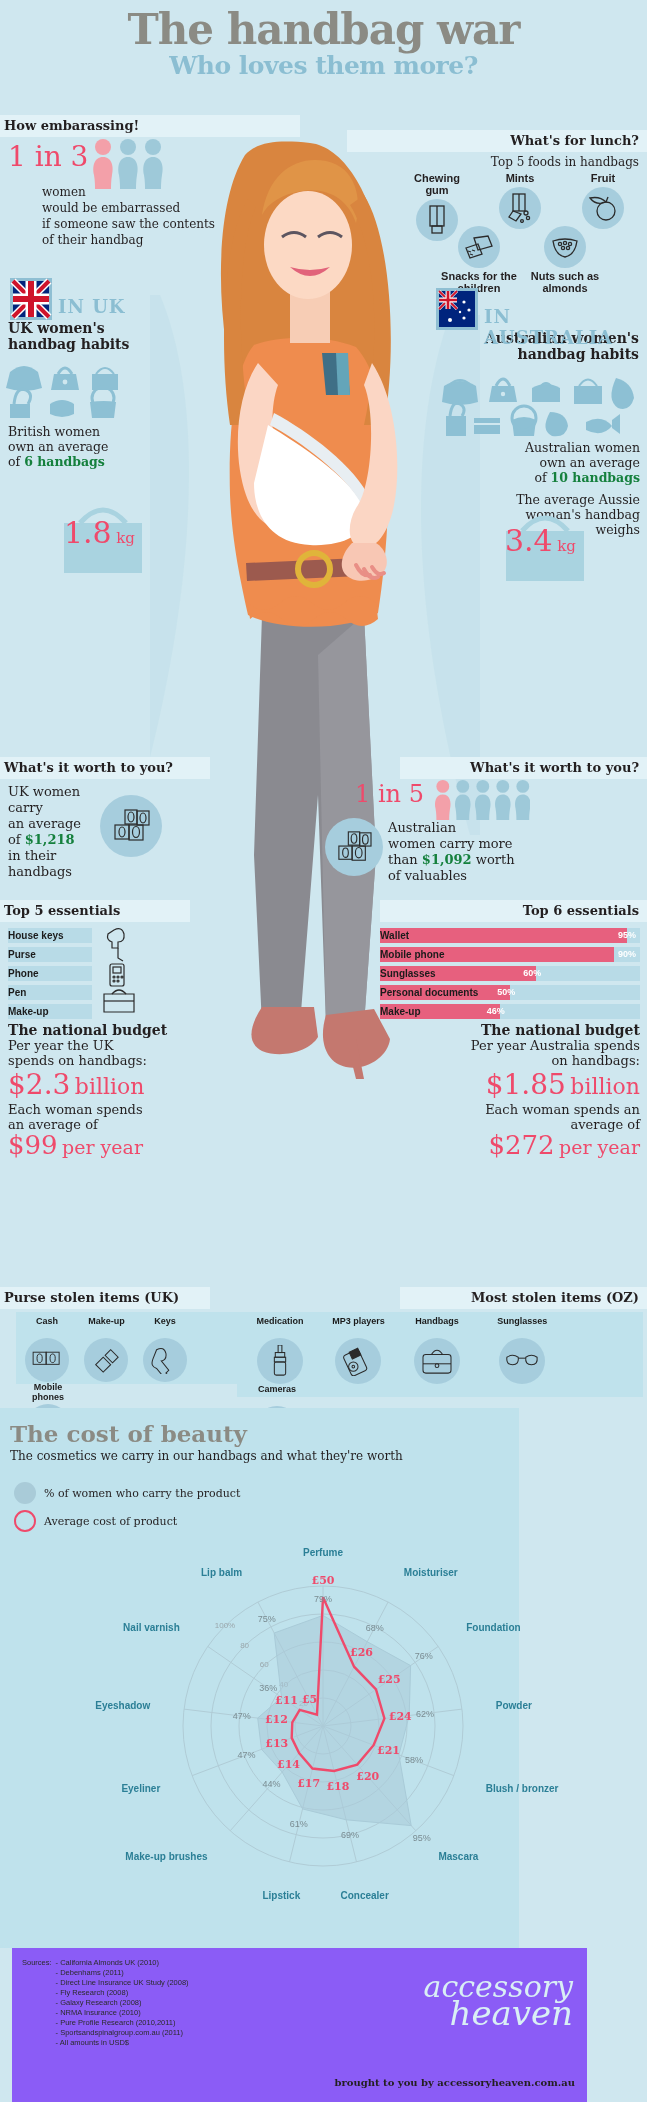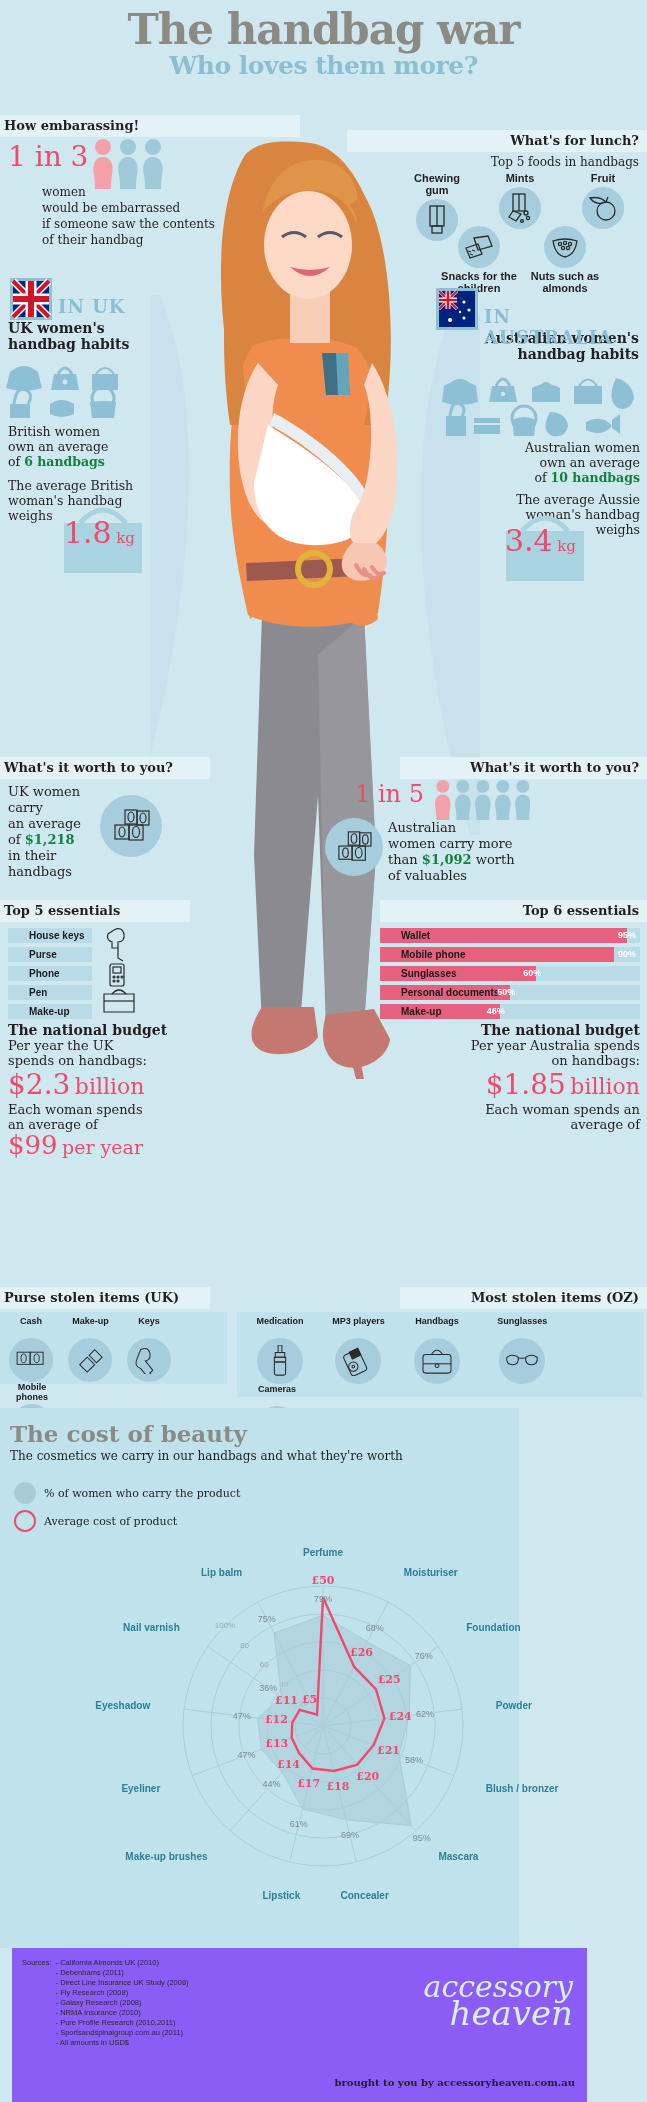--- a/index.html
+++ b/index.html
@@ -44,21 +44,21 @@
   #woman{position:absolute;left:150px;top:95px;width:330px;height:1060px;}
 
   
   .chip{width:42px;height:42px;border-radius:50%;background:#a6cddd;display:flex;align-items:center;justify-content:center;}
   .chip svg{display:block;}
 
   
   .essrow{
     background:#b8dbe7;height:15px;margin-bottom:4px;
     font-family:"Liberation Sans",sans-serif;font-weight:bold;font-size:10px;color:#1b1b1b;
-    line-height:15px;padding-left:21px;
+    line-height:15px;padding-left:0;
   }
   .essrow.oz{background:#b8dbe7;position:relative;}
   .bar{position:absolute;left:0;top:0;height:15px;background:#ef4a6b;opacity:.85;}
   .pct{position:absolute;right:4px;top:0;line-height:15px;font-size:9px;color:#ffffff;font-weight:bold;}
 
   
   .stolen{background:#bfe2ec;padding:4px;}
   .stolen .cell{display:inline-block;text-align:center;vertical-align:top;}
   .stolen .cap{font-family:"Liberation Sans",sans-serif;font-weight:bold;font-size:9px;color:#1b1b1b;line-height:10px;margin-bottom:2px;}
 
@@ -246,21 +246,20 @@
     <path d="M44 46 q 12 -8 24 0 l 0 10 q -12 6 -24 0 Z"></path>
     <path d="M84 44 q 14 -2 26 0 l -2 16 h-22 Z"></path>
       <circle cx="97" cy="40" r="11" fill="none" stroke="#8dc0d4" stroke-width="3"></circle>
   </svg>
 
   <div class="abs body-txt" style="left:8px;top:424px;width:160px;line-height:15px;font-size:12.5px;">
     <div>British women</div>
     <div>own an average</div>
     <div><span>of </span><span class="pinkbold">6 handbags</span></div>
   </div>
-  <div class="abs body-txt" style="left:8px;top:478px;width:150px;line-height:15px;font-size:12.5px;">The average British woman's handbag weighs</div>
   <svg class="abs" style="left:58px;top:505px;" width="90" height="68" viewBox="0 0 90 68" fill="#a9d3e0">
       <path d="M6 18 h78 v50 h-78 Z"></path>
       <path d="M22 18 q 23 -26 46 0" fill="none" stroke="#a9d3e0" stroke-width="5"></path>
     </svg>
   <div class="abs" style="left:64px;top:515px;">
     <span class="big-pink" style="font-size:30px;">1.8</span>
     <span class="big-pink" style="font-size:15px;">kg</span>
   </div>
 
   <svg class="abs" style="left:436px;top:288px;" width="42" height="42" viewBox="0 0 42 42">
@@ -460,29 +459,33 @@
     <span class="big-pink" style="font-size:19px;">per year</span>
   </div>
 
   <div class="abs ttl" style="left:430px;top:1022px;width:210px;text-align:right;font-size:14px;">The national budget</div>
   <div class="abs body-txt" style="left:470px;top:1038px;width:170px;line-height:15px;font-size:13px;text-align:right;">Per year Australia spends on handbags:</div>
   <div class="abs" style="left:420px;top:1068px;width:220px;text-align:right;">
     <span class="big-pink" style="font-size:28px;">$1.85</span>
     <span class="big-pink" style="font-size:22px;">billion</span>
   </div>
   <div class="abs body-txt" style="left:480px;top:1102px;width:160px;line-height:15px;font-size:13px;text-align:right;">Each woman spends an average of</div>
+  <div class="abs" style="left:420px;top:1130px;width:220px;text-align:right;">
+    <span class="big-pink" style="font-size:26px;">$272</span>
+    <span class="big-pink" style="font-size:19px;">per year</span>
+  </div>
 
   <div class="band l" style="left:0;top:1287px;width:210px;">
     <span>Purse stolen items (UK)</span>
   </div>
   <div class="band r" style="left:400px;top:1287px;width:247px;">
     <span>Most stolen items (OZ)</span>
   </div>
 
-  <div class="abs stolen" style="left:0;top:1312px;width:227px;height:72px;">
+  <div class="abs stolen" style="left:16px;top:1312px;width:227px;height:72px;">
     <div class="cell" style="width:54px;">
       <div class="cap" style="height:20px;">Cash</div>
       <div class="chip" style="margin:0 auto;width:44px;height:44px;">
         <svg width="30" height="26" viewBox="0 0 34 30" fill="none" stroke="#2b2b2b" stroke-width="1.1">
             <rect x="1" y="6" width="15" height="14"></rect>
             <ellipse cx="8.5" cy="13" rx="3" ry="5"></ellipse>
             <rect x="16" y="6" width="15" height="14"></rect>
             <ellipse cx="23.5" cy="13" rx="3" ry="5"></ellipse>
           </svg>
       </div>

